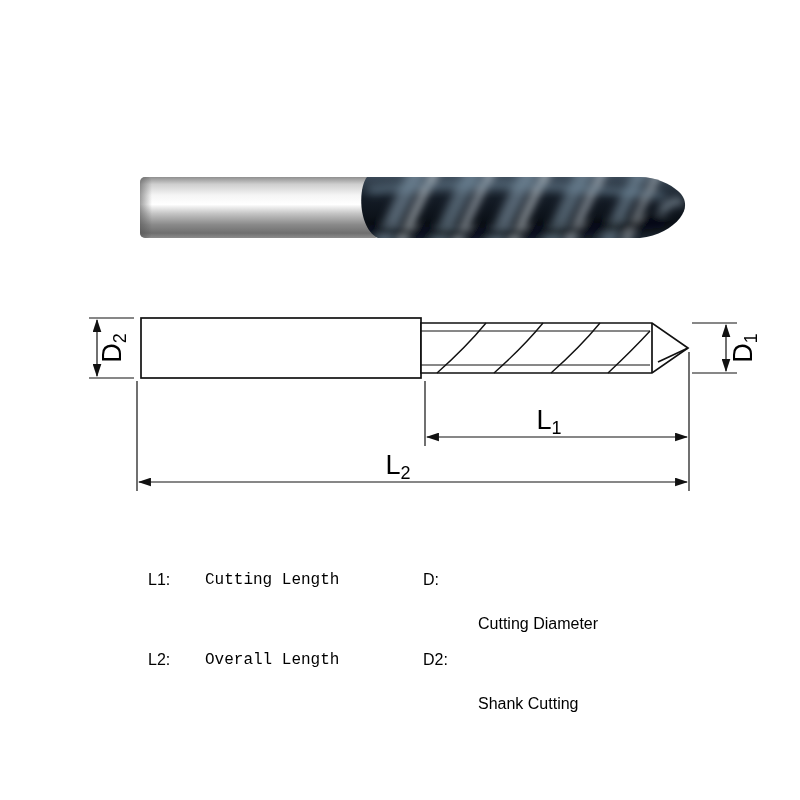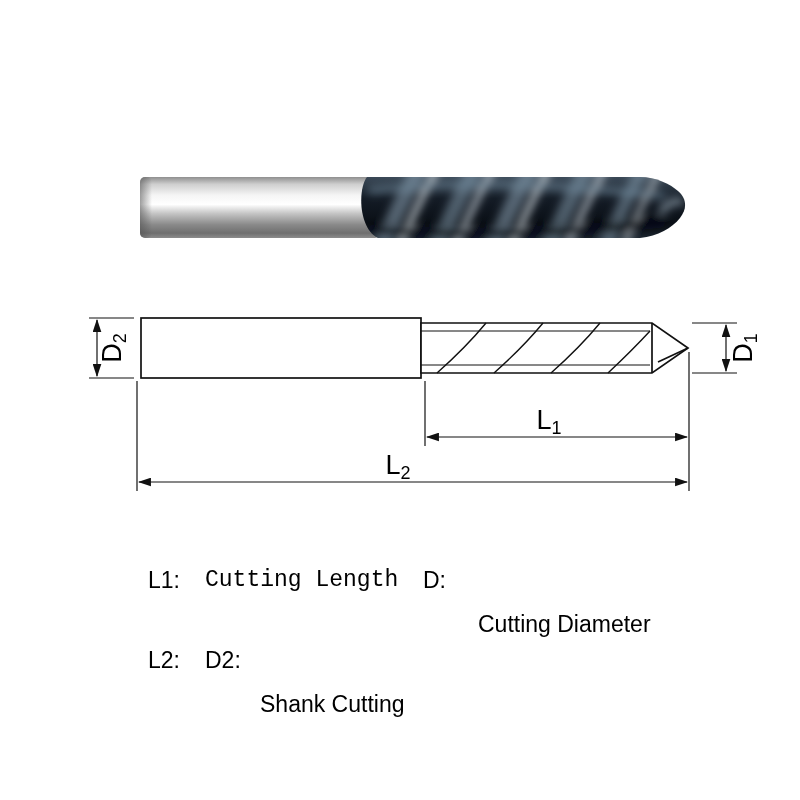--- a/index.html
+++ b/index.html
@@ -5,21 +5,21 @@
   html,body{margin:0;padding:0;}
   body{
     width:800px;height:800px;position:relative;overflow:hidden;
     background:#ffffff;
     font-family:"Liberation Sans",sans-serif;
   }
   .stage{position:absolute;left:0;top:0;width:800px;height:800px;}
   svg.diagram{position:absolute;left:0;top:0;}
   .legend{
     position:absolute;left:148px;top:562px;
-    font-size:23px;color:#000;
+    font-size:16px;color:#000;
   }
   .legend-row{display:flex;line-height:36px;white-space:nowrap;}
   .term-left{display:inline-block;width:57px;}
   .def-left{display:inline-block;width:218px;font-family:Liberation Mono, monospace;}
   .term-right{display:inline-block;width:55px;}
   .def-right{display:inline-block;margin-top:44px;}
 </style>
 </head>
 <body>
 
@@ -120,18 +120,19 @@
 
   <div class="legend">
     <div class="legend-row">
       <span class="term-left">L1:</span>
       <span class="def-left">Cutting Length</span>
       <span class="term-right">D:</span>
       <span class="def-right">Cutting Diameter</span>
     </div>
     <div class="legend-row">
       <span class="term-left">L2:</span>
+      <span class="def-left">Overall Length</span>
       <span class="term-right">D2:</span>
       <span class="def-right">Shank Cutting</span>
     </div>
   </div>
 
 </div>
 
 </body></html>

